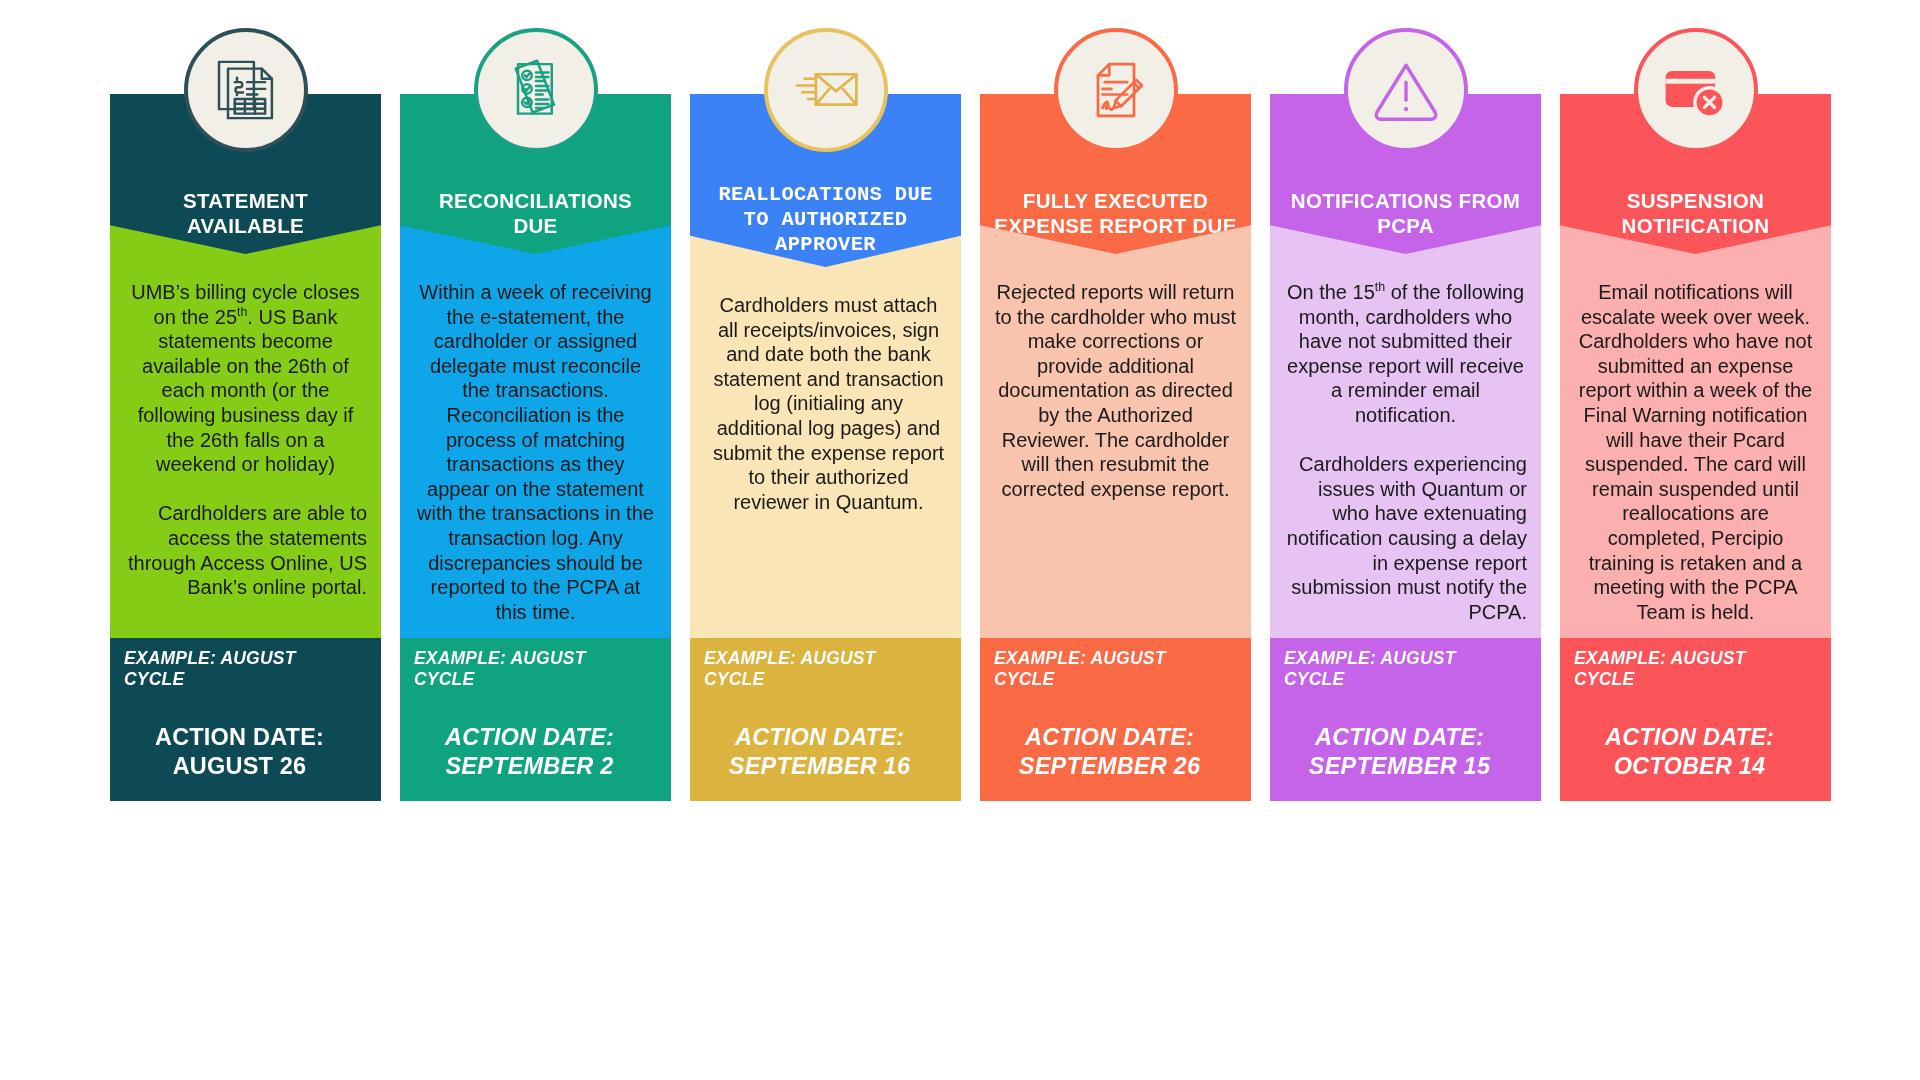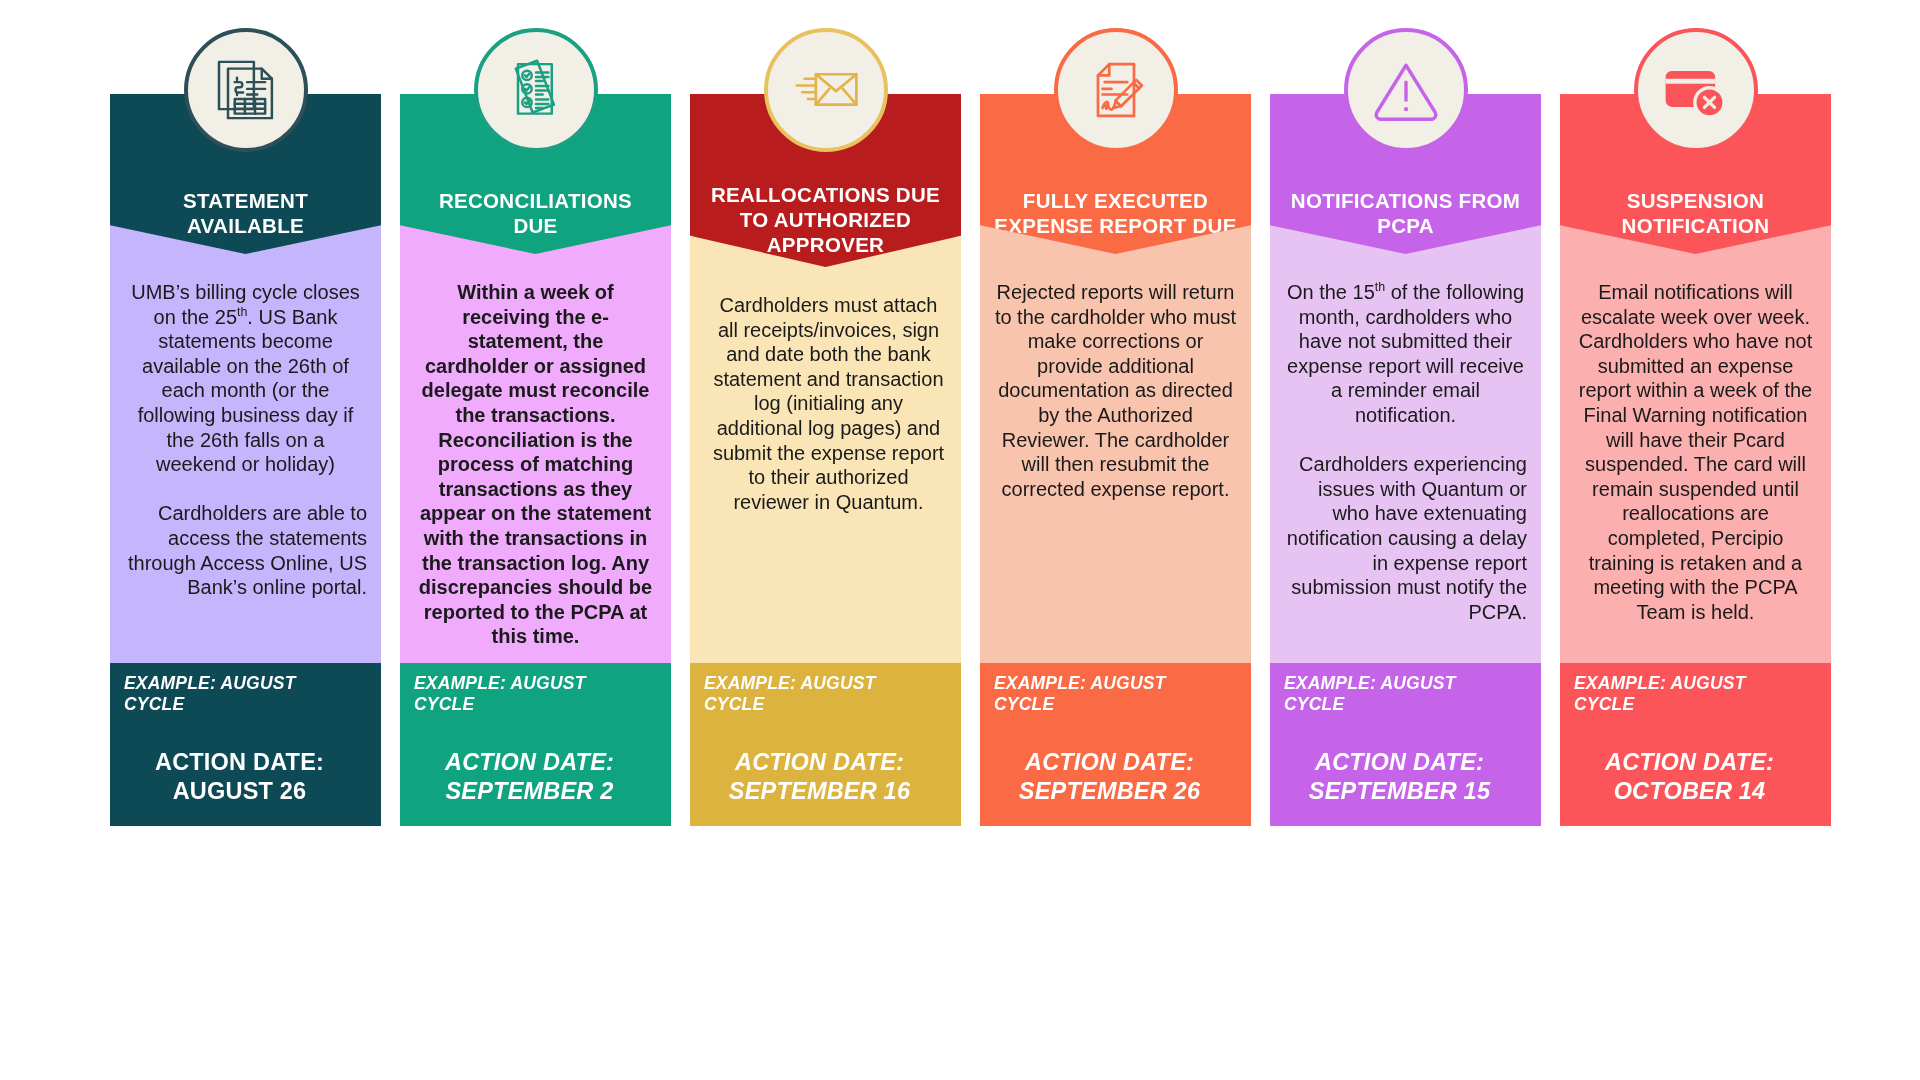--- a/index.html
+++ b/index.html
@@ -133,21 +133,21 @@
         <path d="M46 13 V22 H55"></path>
         <path d="M24 21 v2 M22 25 h5 a2.4 2.4 0 0 1 0 4.6 h-2.6 a2.4 2.4 0 0 0 0 4.6 h5 M24 34 v2.4"></path>
         <path d="M33 25 h16 M33 31 h16 M33 36 h9"></path>
         <rect x="22" y="40" width="27" height="13"></rect>
         <path d="M22 44.3 h27 M22 48.7 h27 M31 40 v13 M40 40 v13"></path>
       </svg>
         </div>
         <div class="head" style="background: rgb(13, 74, 85);">
           <div class="head-title">STATEMENT<br>AVAILABLE</div>
         </div>
-        <div class="body" style="background: #c4b5fd;">
+        <div class="body" style="background: #84cc16;">
           <p>UMB’s billing cycle closes on the 25<sup>th</sup>. US Bank statements become available on the 26th of each month (or the following business day if the 26th falls on a weekend or holiday)</p>
           <p>Cardholders are able to access the statements through Access Online, US Bank’s online portal.</p>
         </div>
         <div class="foot" style="background: rgb(13, 74, 85);">
           <div class="foot-example">EXAMPLE: AUGUST CYCLE</div>
           <div class="foot-action"><span>ACTION DATE:</span><span class="d2">AUGUST 26</span></div>
         </div>
       </div>
       <div class="col">
         <div class="icon-badge" style="border-color: rgb(26, 160, 131);">
@@ -161,38 +161,38 @@
         <circle cx="24" cy="43" r="4.2"></circle>
             <path d="M22.2 43 l1.4 1.5 l2.4 -3"></path>
         <path d="M32 16.5 h11 M32 20.5 h11 M32 24 h6
                  M32 28.5 h11 M32 32.5 h11 M32 36 h6
                  M32 40.5 h11 M32 44.5 h11 M32 48 h6"></path>
       </svg>
         </div>
         <div class="head" style="background: rgb(15, 163, 127);">
           <div class="head-title">RECONCILIATIONS<br>DUE</div>
         </div>
-        <div class="body" style="background: #f0abfc; font-weight: bold;">
+        <div class="body" style="background: #0ea5e9;">
           <p>Within a week of receiving the e-statement, the cardholder or assigned delegate must reconcile the transactions. Reconciliation is the process of matching transactions as they appear on the statement with the transactions in the transaction log. Any discrepancies should be reported to the PCPA at this time.</p>
         </div>
         <div class="foot" style="background: rgb(15, 163, 127);">
           <div class="foot-example">EXAMPLE: AUGUST CYCLE</div>
           <div class="foot-action italic"><span>ACTION DATE:</span><span class="d2">SEPTEMBER 2</span></div>
         </div>
       </div>
       <div class="col">
         <div class="icon-badge" style="border-color: rgb(232, 194, 94);">
           <svg viewBox="0 0 64 64" fill="none" stroke="#e3b44a" stroke-width="2.4" stroke-linejoin="round" stroke-linecap="round">
         <rect x="23" y="18" width="36" height="27"></rect>
         <path d="M23 18 L41 33 L59 18"></path>
         <path d="M23 45 L35 31 M59 45 L47 31"></path>
         <path d="M13 22 h9 M6 28 h16 M11 34 h11 M16 40 h6"></path>
       </svg>
         </div>
-        <div class="head" style="background: #b91c1c;">
+        <div class="head" style="background: #3b82f6; font-family: Liberation Mono, monospace;">
           <div class="head-title">REALLOCATIONS DUE<br>TO AUTHORIZED<br>APPROVER</div>
         </div>
         <div class="body" style="background: rgb(250, 229, 182); padding-left: 20px;">
           <p>Cardholders must attach all receipts/invoices, sign and date both the bank statement and transaction log (initialing any additional log pages) and submit the expense report to their authorized reviewer in Quantum.</p>
         </div>
         <div class="foot" style="background: rgb(221, 179, 64);">
           <div class="foot-example">EXAMPLE: AUGUST CYCLE</div>
           <div class="foot-action italic"><span>ACTION DATE:</span><span class="d2">SEPTEMBER 16</span></div>
         </div>
       </div>

